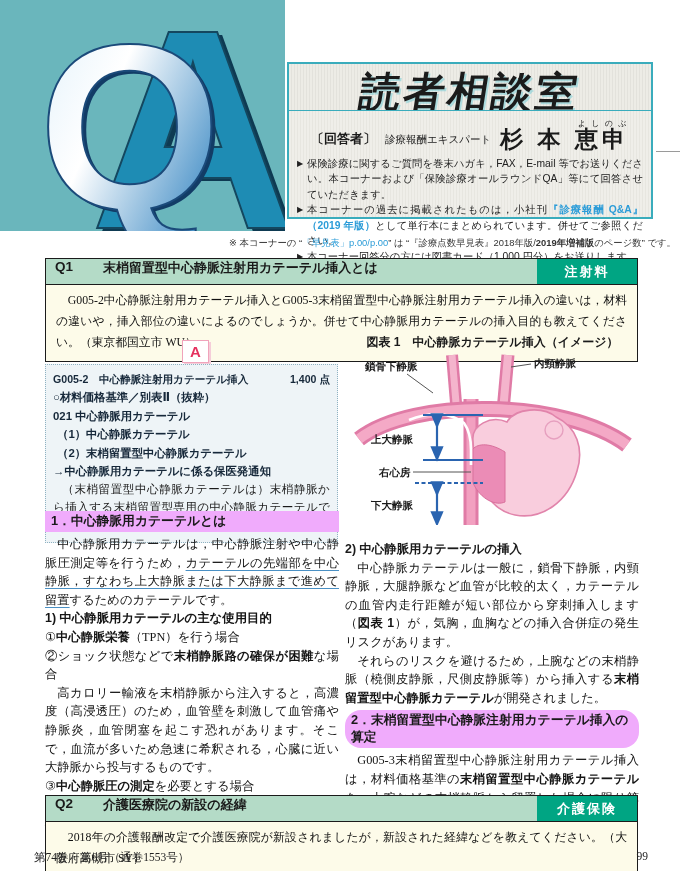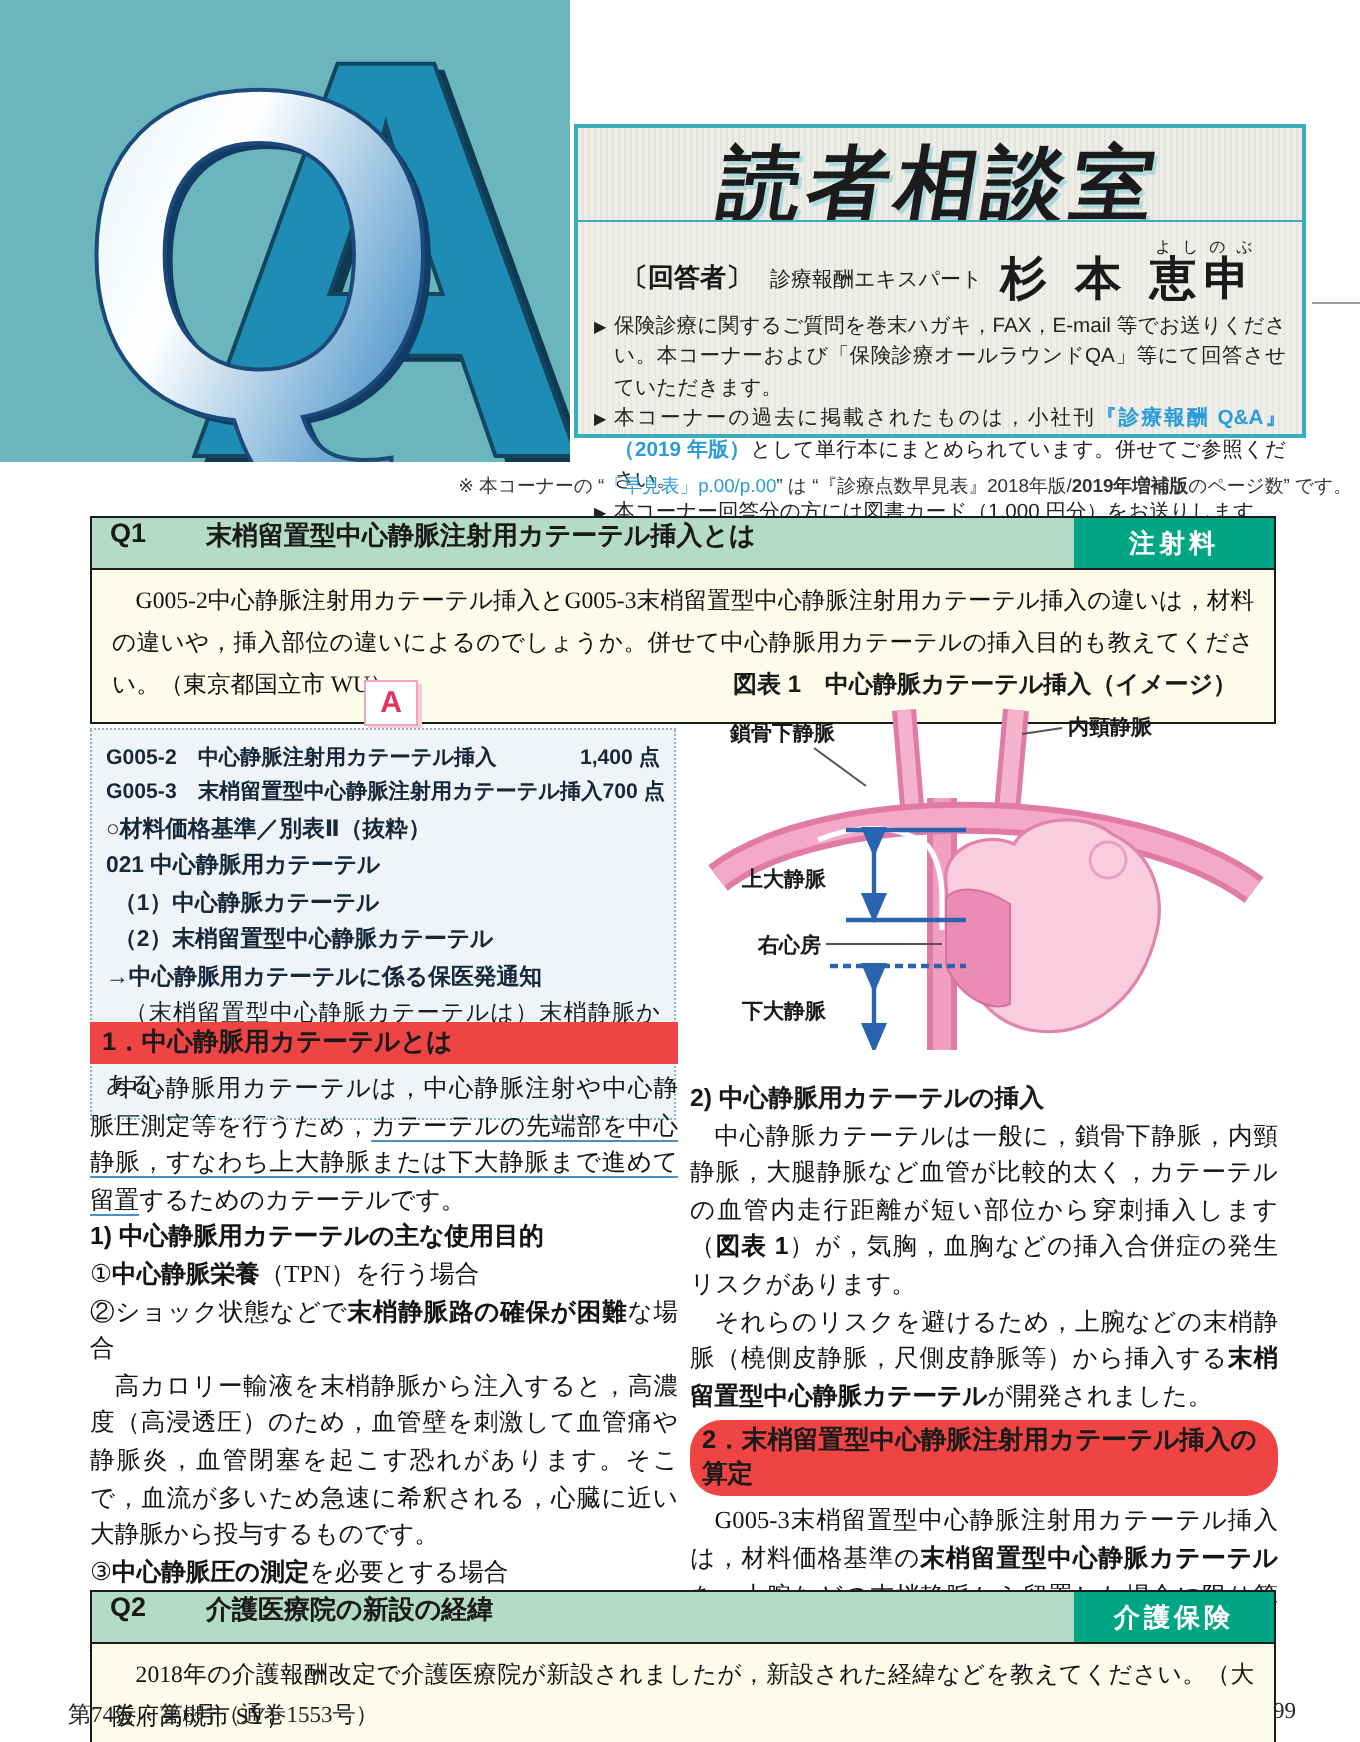--- a/index.html
+++ b/index.html
@@ -80,21 +80,21 @@
   .codebox .plain{font-weight:normal;font-size:11.6px;line-height:1.55;text-indent:0.8em;text-align:justify;color:#1a1a1a;}
 
   
   .figure{position:absolute;left:346px;top:334px;width:293px;}
   .figure .cap{font-size:12px;font-weight:bold;text-align:center;margin-bottom:2px;}
   .figure svg{display:block;margin:0 auto;}
 
   
   .colL{position:absolute;left:45px;top:511px;width:294px;}
   .colR{position:absolute;left:345px;top:540px;width:294px;}
-  .sec-h{background:#ef4444;font-size:12.8px;font-weight:bold;padding:2px 6px;margin-bottom:3px;}
+  .sec-h{background:#f0abfc;font-size:12.8px;font-weight:bold;padding:2px 6px;margin-bottom:3px;}
   .bodytext{font-size:12.3px;line-height:18.6px;text-align:justify;color:#141414;}
   .bodytext p{margin:0;text-indent:1em;}
   .sub{font-size:12.4px;font-weight:bold;line-height:18.6px;font-family:"Liberation Sans","DejaVu Sans",sans-serif;}
   .bg{font-family:"Liberation Sans","DejaVu Sans",sans-serif;font-weight:bold;}
   .ul{text-decoration:underline;text-underline-offset:3px;text-decoration-color:#4a90c4;}
 
   
   .footer{position:absolute;left:0;top:850px;width:680px;display:flex;justify-content:space-between;
           padding:0 32px 0 34px;box-sizing:border-box;font-size:11.5px;color:#222;}
 </style>
@@ -159,24 +159,20 @@
   <div class="q-body serif"><span>G005-2中心静脈注射用カテーテル挿入とG005-3末梢留置型中心静脈注射用カテーテル挿入の違いは，材料の違いや，挿入部位の違いによるのでしょうか。併せて中心静脈用カテーテルの挿入目的も教えてください。</span><span>（東京都国立市 WU）</span></div>
 </div>
 
 <div class="a-marker">A</div>
 
 <div class="codebox">
   <div class="row">
     <span><span>G005-2</span>　<span>中心静脈注射用カテーテル挿入</span></span>
     <span>1,400 点</span>
   </div>
-  <div class="row">
-    <span><span>G005-3</span>　<span>末梢留置型中心静脈注射用カテーテル挿入</span></span>
-    <span>700 点</span>
-  </div>
   <div class="ln">○材料価格基準／別表Ⅱ（抜粋）</div>
   <div class="ln">021 中心静脈用カテーテル</div>
   <div class="ln ind">（1）中心静脈カテーテル</div>
   <div class="ln ind">（2）末梢留置型中心静脈カテーテル</div>
   <div class="ln">→中心静脈用カテーテルに係る保医発通知</div>
   <div class="plain serif">（末梢留置型中心静脈カテーテルは）末梢静脈から挿入する末梢留置型専用の中心静脈カテーテルである。</div>
 </div>
 
 <div class="figure">
   <div class="cap">図表 1　中心静脈カテーテル挿入（イメージ）</div>

